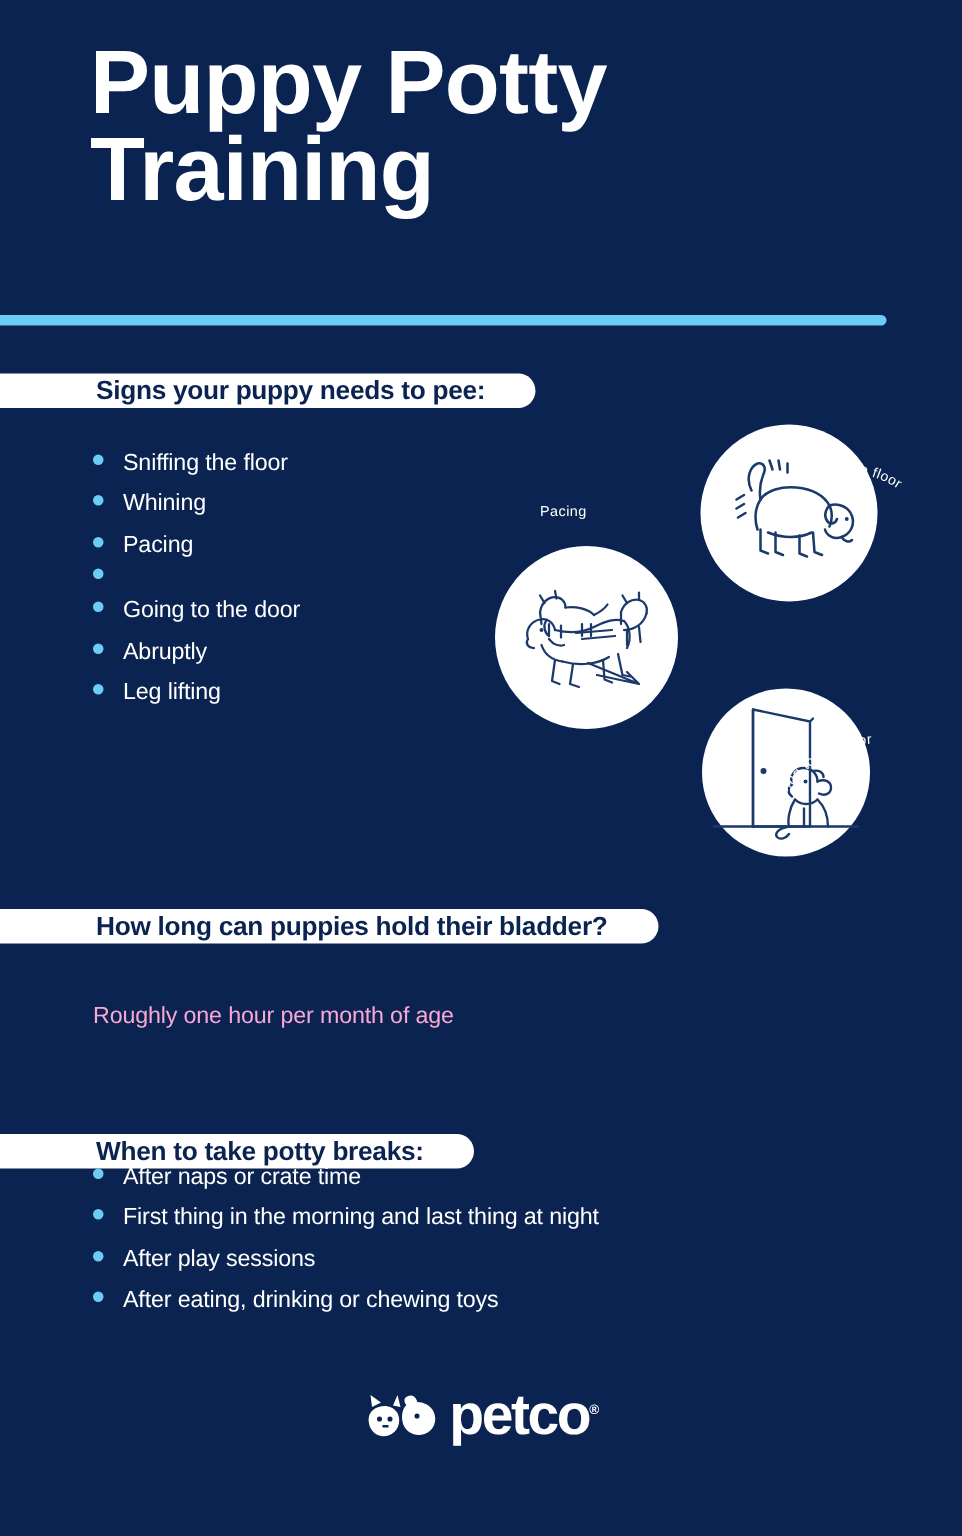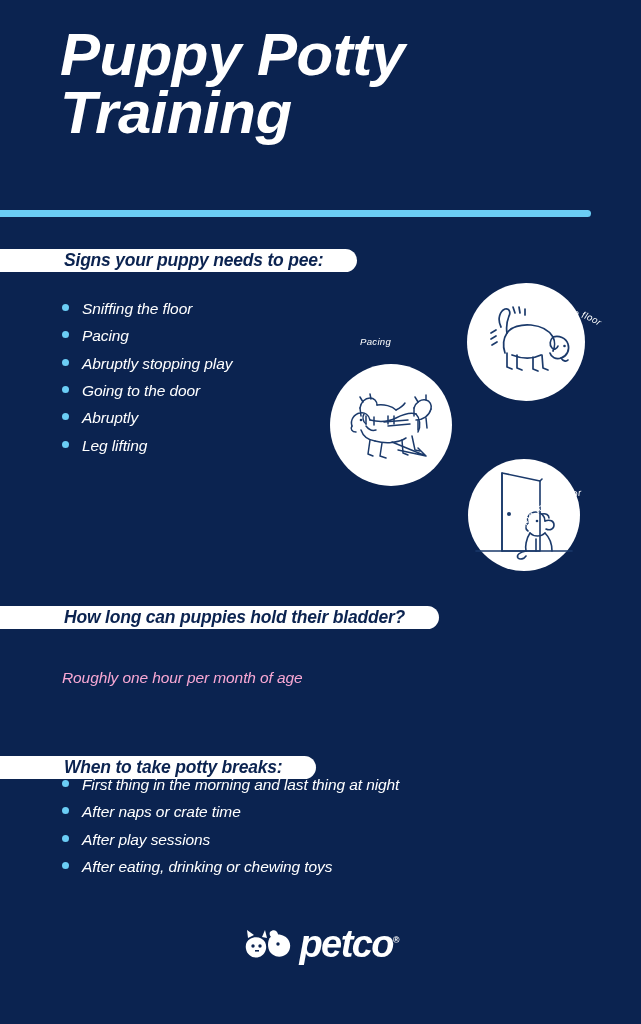--- a/index.html
+++ b/index.html
@@ -13,21 +13,20 @@
     font-family: "Liberation Sans", sans-serif;
     overflow: hidden;
     position: relative;
   }
   .page {
     position: relative;
     width: 641px;
     height: 1024px;
     background: #0b2350;
     overflow: hidden;
-    font-style: italic;
   }
 
   
   .title {
     position: absolute;
     left: 60px;
     top: 26px;
     width: 470px;
     color: #ffffff;
     font-size: 60px;
@@ -196,25 +195,28 @@
     <span class="pill-text">Signs your puppy needs to pee:</span>
   </div>
 
   <ul class="bullet-list" id="list-signs">
     <li class="bullet-row">
       <span class="bullet-dot"></span>
       <span class="bullet-label">Sniffing the floor</span>
     </li>
     <li class="bullet-row">
       <span class="bullet-dot"></span>
+      <span class="bullet-label">Whining</span>
+    </li>
+    <li class="bullet-row">
+      <span class="bullet-dot"></span>
       <span class="bullet-label">Pacing</span>
     </li>
     <li class="bullet-row">
       <span class="bullet-dot"></span>
-      <span class="bullet-label">Abruptly stopping play</span>
     </li>
     <li class="bullet-row">
       <span class="bullet-dot"></span>
       <span class="bullet-label">Going to the door</span>
     </li>
     <li class="bullet-row">
       <span class="bullet-dot"></span>
       <span class="bullet-label">Abruptly</span>
     </li>
     <li class="bullet-row">
@@ -353,25 +355,25 @@
 
   <div class="plain-note">Roughly one hour per month of age</div>
 
   <div class="pill" id="pill-breaks">
     <span class="pill-text">When to take potty breaks:</span>
   </div>
 
   <ul class="bullet-list" id="list-breaks">
     <li class="bullet-row">
       <span class="bullet-dot"></span>
+      <span class="bullet-label">After naps or crate time</span>
+    </li>
+    <li class="bullet-row">
+      <span class="bullet-dot"></span>
       <span class="bullet-label">First thing in the morning and last thing at night</span>
-    </li>
-    <li class="bullet-row">
-      <span class="bullet-dot"></span>
-      <span class="bullet-label">After naps or crate time</span>
     </li>
     <li class="bullet-row">
       <span class="bullet-dot"></span>
       <span class="bullet-label">After play sessions</span>
     </li>
     <li class="bullet-row">
       <span class="bullet-dot"></span>
       <span class="bullet-label">After eating, drinking or chewing toys</span>
     </li>
   </ul>

